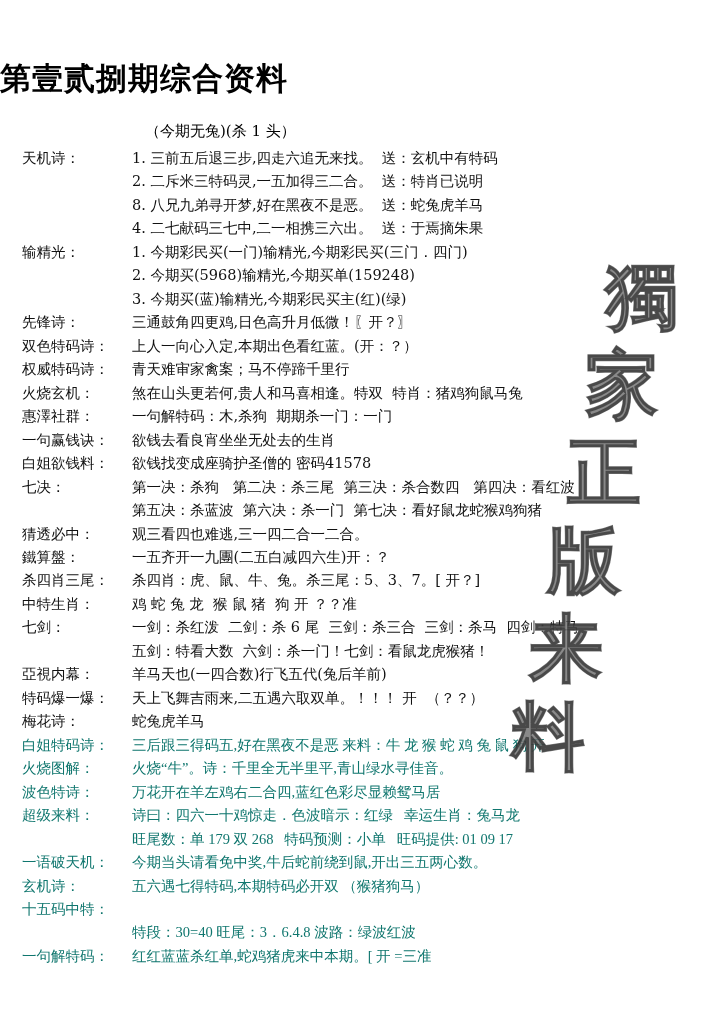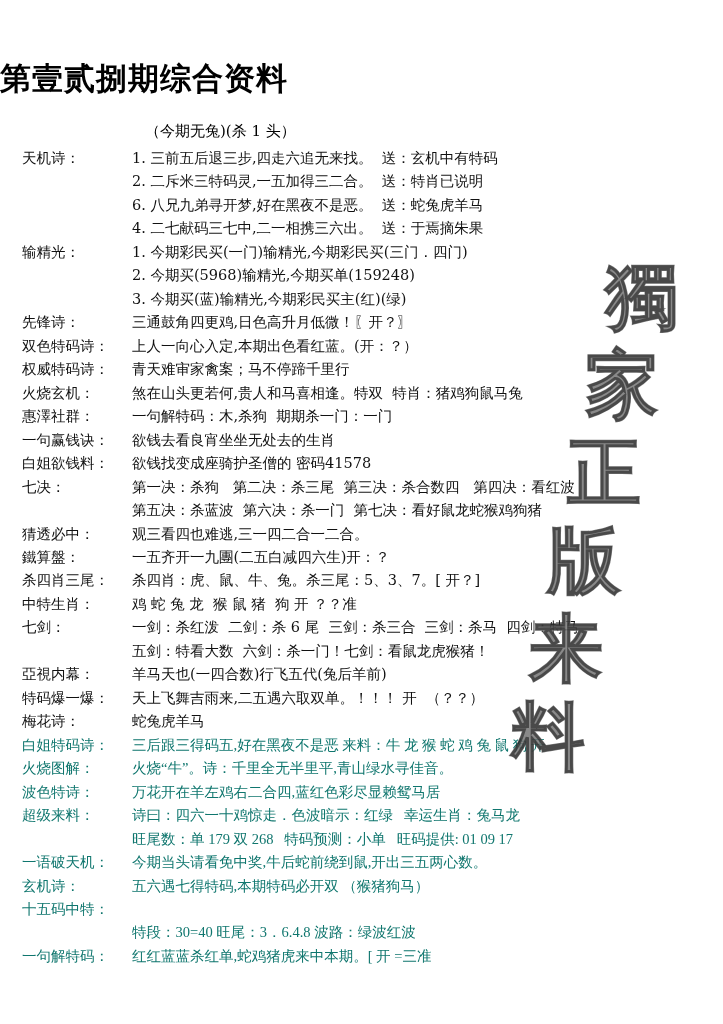--- a/index.html
+++ b/index.html
@@ -97,21 +97,21 @@
     <div class="row">
       <div class="lbl">天机诗：</div>
       <div class="val">1. 三前五后退三步,四走六追无来找。  送：玄机中有特码</div>
     </div>
     <div class="row indent">
       <div class="lbl"></div>
       <div class="val">2. 二斥米三特码灵,一五加得三二合。  送：特肖已说明</div>
     </div>
     <div class="row indent">
       <div class="lbl"></div>
-      <div class="val">6. 八兄九弟寻开梦,好在黑夜不是恶。  送：蛇兔虎羊马</div>
+      <div class="val">8. 八兄九弟寻开梦,好在黑夜不是恶。  送：蛇兔虎羊马</div>
     </div>
     <div class="row indent">
       <div class="lbl"></div>
       <div class="val">4. 二七献码三七中,二一相携三六出。  送：于焉摘朱果</div>
     </div>
 
     <div class="row">
       <div class="lbl">输精光：</div>
       <div class="val">1. 今期彩民买(一门)输精光,今期彩民买(三门．四门)</div>
     </div>

